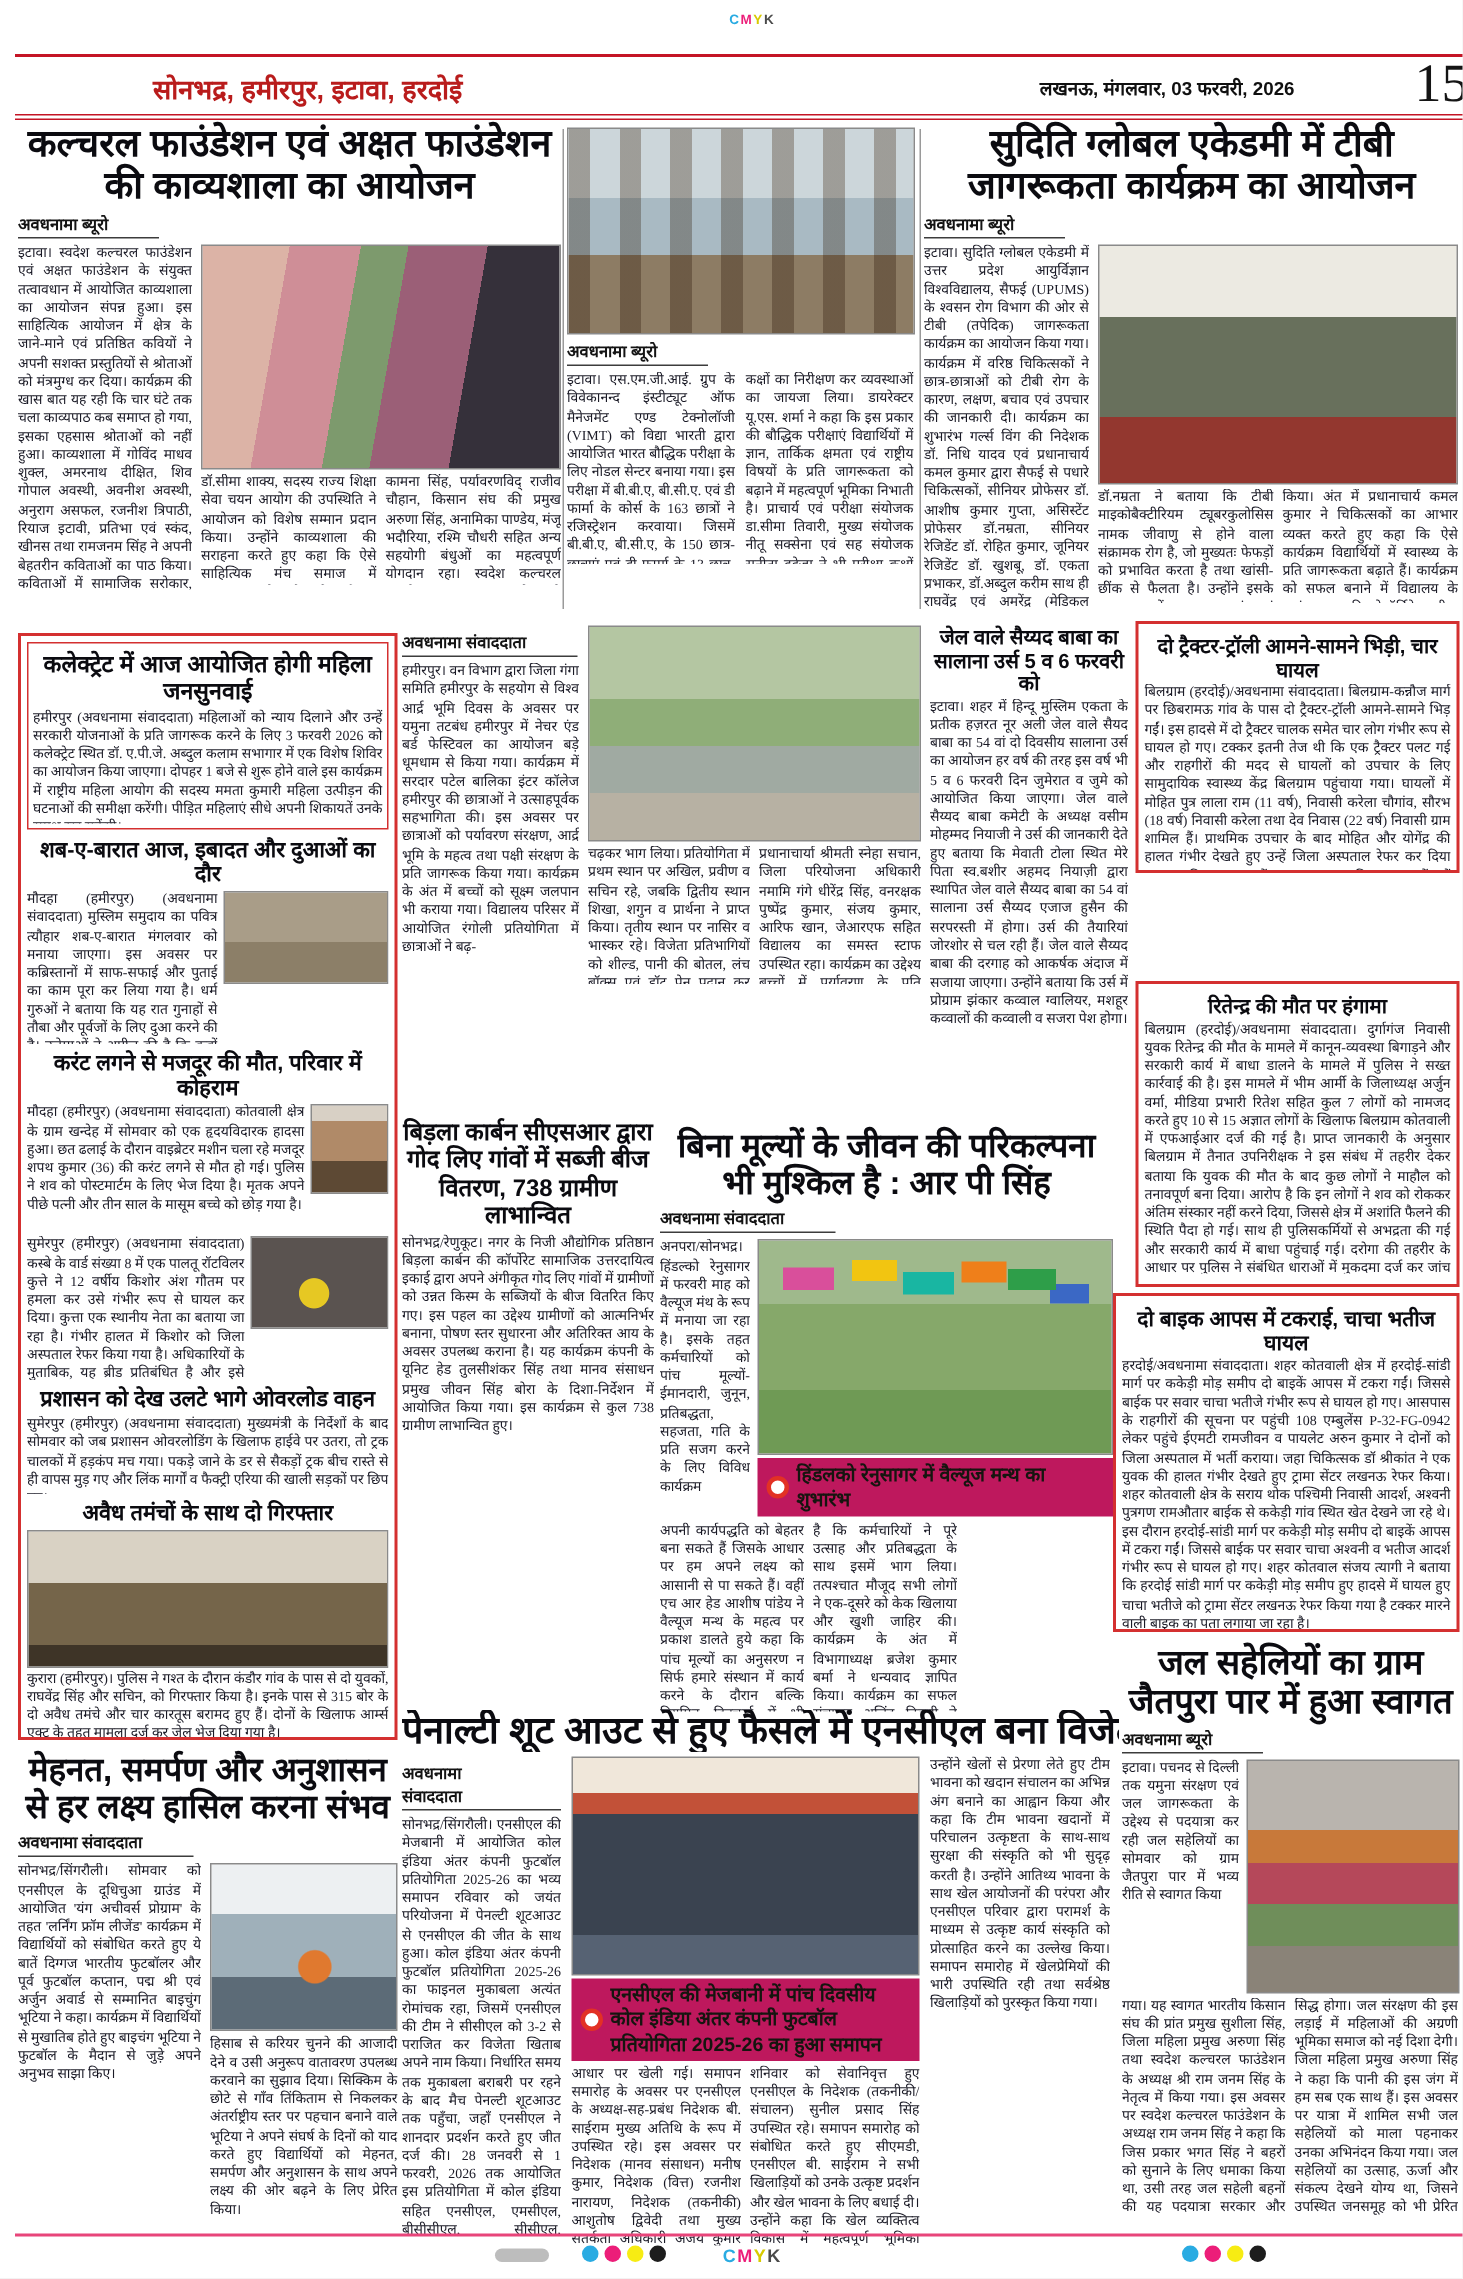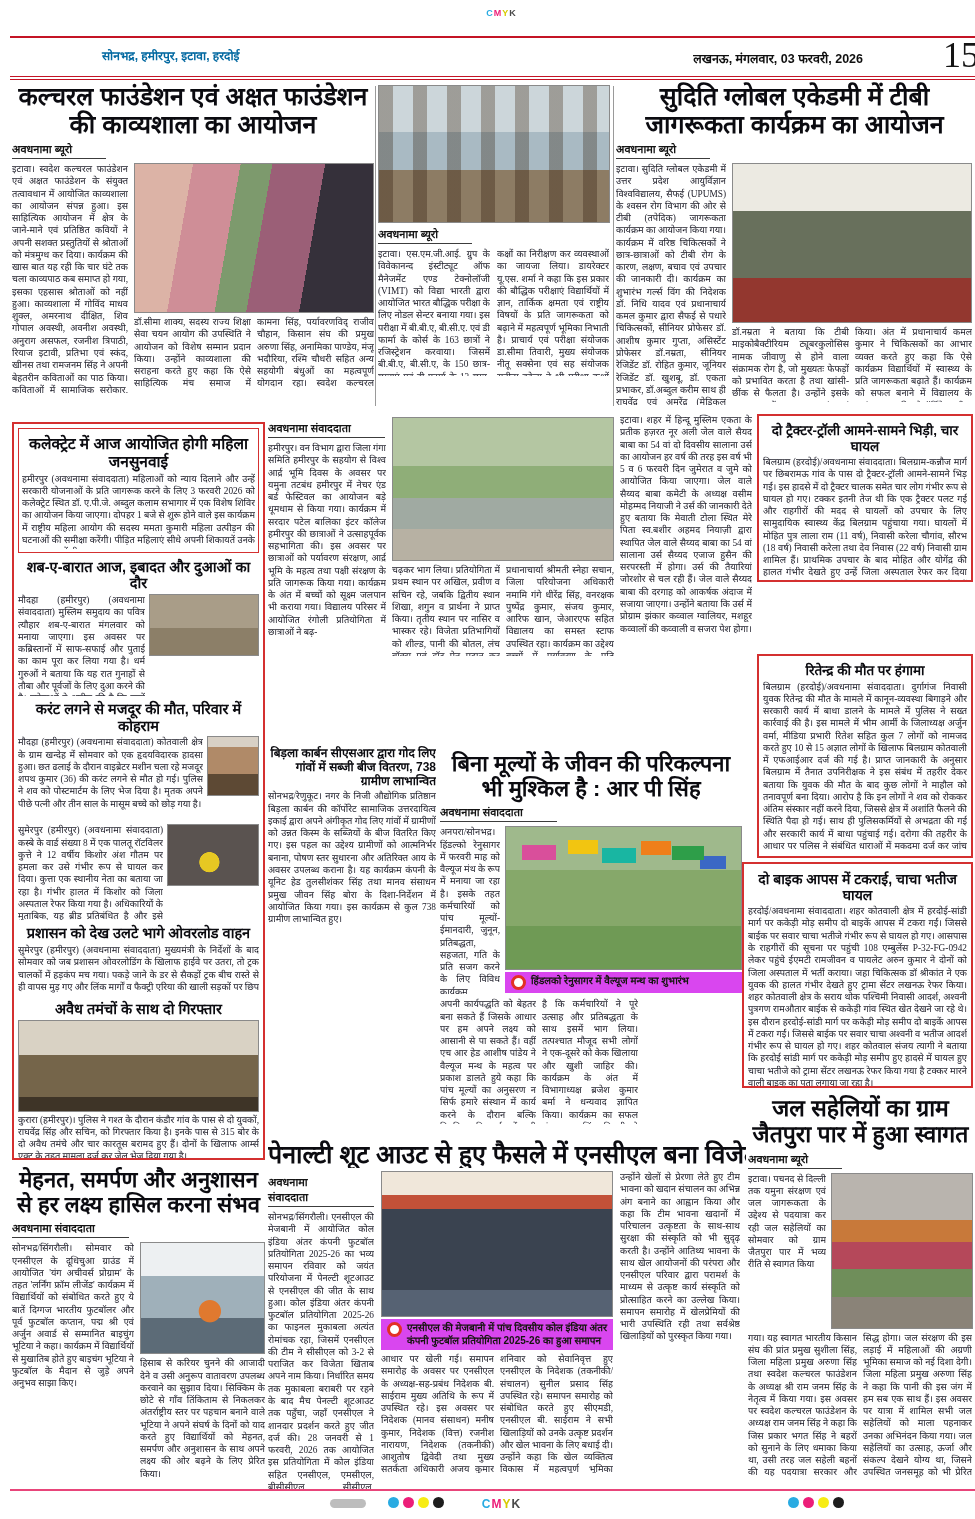--- a/index.html
+++ b/index.html
@@ -7,22 +7,22 @@
         font-family:"Liberation Serif",serif;overflow:hidden;padding-left:28px;}
   .abs{position:absolute;}
   .tx{font-size:9.3px;line-height:1.32;text-align:justify;color:#1a1a26;overflow:hidden;}
   .hl{font-family:"Liberation Sans",sans-serif;font-weight:bold;text-align:center;color:#0b0b10;line-height:1.12;}
   .byline{font-family:"Liberation Sans",sans-serif;font-weight:bold;font-size:11px;color:#141414;
           border-bottom:1.5px solid #3c3c3c;display:inline-block;padding:1px 34px 2px 0;margin:2px 0 4px 0;}
   .photo{border:1px solid #8a8a8a;box-sizing:border-box;}
   .redbox{border:2px solid #d43030;box-sizing:border-box;background:#fff;}
   .bh{font-family:"Liberation Sans",sans-serif;font-weight:bold;text-align:center;
       font-size:14.5px;line-height:1.15;color:#0b0b10;margin:3px 0 2px 0;}
-  .ycap{display:flex;gap:5px;align-items:flex-start;background:#d946ef;
-        font-family:"Liberation Sans",sans-serif;font-weight:bold;font-size:10px;line-height:1.25;
+  .ycap{display:flex;gap:5px;align-items:center;background:#be185d;
+        font-family:"Liberation Sans",sans-serif;font-weight:bold;font-size:13px;line-height:1.25;
         padding:3px 6px;color:#15150f;box-sizing:border-box;}
   .dotred{flex:0 0 auto;width:9px;height:9px;border-radius:50%;background:#fff;border:3px solid #e23125;}
   .vr{position:absolute;width:1px;background:#9a9a9a;}
   .cmyk{font-family:"Liberation Sans",sans-serif;font-weight:bold;letter-spacing:1px;}
   .c-c{color:#29abe2}.c-m{color:#ec1e79}.c-y{color:#d8ca00}.c-k{color:#4a4a4a}
   .dots{display:flex;gap:4px;}
   .dots i{width:11px;height:11px;border-radius:50%;display:block;}
   .d1{background:#29abe2}.d2{background:#ec1e79}.d3{background:#f7ec13}.d4{background:#1d1d1d}
   
   .p-kavya{background:linear-gradient(100deg,#dcb3a6 0 22%,#cf8e97 22% 40%,#7d9a6d 40% 52%,#9b5f77 52% 72%,#35303a 72% 100%);}
@@ -49,21 +49,21 @@
 </head>
 <body>
 
 <div class="page">
 
   <div class="abs cmyk" style="top:8px;left:0;right:0;text-align:center;font-size:9px;">
     <span class="c-c">C</span><span class="c-m">M</span><span class="c-y">Y</span><span class="c-k">K</span>
   </div>
 
   <div class="abs" style="top:36px;left:10px;right:10px;height:38px;border-top:2px solid #c41425;border-bottom:4px double #c41425;">
-    <div class="abs" style="left:92px;top:9px;font-family:'Liberation Sans',sans-serif;font-weight:bold;font-size:12px;color:#0369a1;">सोनभद्र, हमीरपुर, इटावा, हरदोई</div>
+    <div class="abs" style="left:92px;top:9px;font-family:'Liberation Sans',sans-serif;font-weight:bold;font-size:18px;color:#b91c1c;">सोनभद्र, हमीरपुर, इटावा, हरदोई</div>
     <div class="abs" style="right:130px;top:12px;font-family:'Liberation Sans',sans-serif;font-weight:bold;font-size:12.5px;color:#101010;">लखनऊ, मंगलवार, 03 फरवरी, 2026</div>
     <div class="abs" style="right:14px;top:-4px;font-family:'Liberation Serif',serif;font-size:36px;color:#141414;">15</div>
   </div>
 
   <div class="vr" style="left:375px;top:86px;height:320px;"></div>
   <div class="vr" style="left:613px;top:86px;height:320px;"></div>
 
   <div class="abs" style="left:12px;top:82px;width:362px;height:330px;">
     <div class="hl" style="font-size:25px;">कल्चरल फाउंडेशन एवं अक्षत फाउंडेशन की काव्यशाला का आयोजन</div>
     <div><span class="byline">अवधनामा ब्यूरो</span></div>
@@ -150,21 +150,21 @@
         <div class="photo p-field" style="width:222px;height:144px;"></div>
         <div style="display:flex;gap:6px;margin-top:3px;">
           <div class="tx" style="width:108px;height:92px;">चढ़कर भाग लिया। प्रतियोगिता में प्रथम स्थान पर अखिल, प्रवीण व सचिन रहे, जबकि द्वितीय स्थान शिखा, शगुन व प्रार्थना ने प्राप्त किया। तृतीय स्थान पर नासिर व भास्कर रहे। विजेता प्रतिभागियों को शील्ड, पानी की बोतल, लंच बॉक्स एवं डॉट पेन प्रदान कर सम्मानित किया गया। कार्यक्रम में</div>
           <div class="tx" style="width:108px;height:92px;">प्रधानाचार्या श्रीमती स्नेहा सचान, जिला परियोजना अधिकारी नमामि गंगे धीरेंद्र सिंह, वनरक्षक पुष्पेंद्र कुमार, संजय कुमार, आरिफ खान, जेआरएफ सहित विद्यालय का समस्त स्टाफ उपस्थित रहा। कार्यक्रम का उद्देश्य बच्चों में पर्यावरण के प्रति जागरूकता बढ़ाना रहा।</div>
         </div>
       </div>
     </div>
   </div>
 
   <div class="abs" style="left:268px;top:744px;width:168px;height:396px;overflow:hidden;">
-    <div class="bh" style="font-size:12px;text-align:right;">बिड़ला कार्बन सीएसआर द्वारा गोद लिए गांवों में सब्जी बीज वितरण, 738 ग्रामीण लाभान्वित</div>
+    <div class="bh" style="font-size:16px;">बिड़ला कार्बन सीएसआर द्वारा गोद लिए गांवों में सब्जी बीज वितरण, 738 ग्रामीण लाभान्वित</div>
     <div class="tx" style="height:320px;">सोनभद्र/रेणुकूट। नगर के निजी औद्योगिक प्रतिष्ठान बिड़ला कार्बन की कॉर्पोरेट सामाजिक उत्तरदायित्व इकाई द्वारा अपने अंगीकृत गोद लिए गांवों में ग्रामीणों को उन्नत किस्म के सब्जियों के बीज वितरित किए गए। इस पहल का उद्देश्य ग्रामीणों को आत्मनिर्भर बनाना, पोषण स्तर सुधारना और अतिरिक्त आय के अवसर उपलब्ध कराना है। यह कार्यक्रम कंपनी के यूनिट हेड तुलसीशंकर सिंह तथा मानव संसाधन प्रमुख जीवन सिंह बोरा के दिशा-निर्देशन में आयोजित किया गया। इस कार्यक्रम से कुल 738 ग्रामीण लाभान्वित हुए।</div>
   </div>
 
   <div class="abs" style="left:440px;top:752px;width:302px;height:388px;">
     <div class="hl" style="font-size:22px;">बिना मूल्यों के जीवन की परिकल्पना भी मुश्किल है : आर पी सिंह</div>
     <div><span class="byline">अवधनामा संवाददाता</span></div>
     <div style="display:flex;gap:5px;">
       <div class="tx" style="width:60px;height:168px;">अनपरा/सोनभद्र। हिंडल्को रेनुसागर में फरवरी माह को वैल्यूज मंथ के रूप में मनाया जा रहा है। इसके तहत कर्मचारियों को पांच मूल्यों- ईमानदारी, जुनून, प्रतिबद्धता, सहजता, गति के प्रति सजग करने के लिए विविध कार्यक्रम आयोजित की जाती है। हिंडलको रेनुसागर के आवासीय परिसर स्थित आदित्य बिड़ला इंटरमीडिएट कॉलेज के प्रांगण में आयोजित वैल्यूज मन्थ का शुभारंभ रेनुसागर के यूनिट हेड आर पी सिंह, एच आर हेड आशीष पांडेय एवं विभाग हेड मनीष द्वारा किया गया।</div>
       <div style="width:237px;">
         <div class="photo p-values" style="width:237px;height:144px;"></div>
@@ -174,20 +174,21 @@
         </div>
       </div>
     </div>
     <div style="display:flex;gap:6px;margin-top:4px;">
       <div class="tx" style="width:96px;height:126px;">अपनी कार्यपद्धति को बेहतर बना सकते हैं जिसके आधार पर हम अपने लक्ष्य को आसानी से पा सकते हैं। वहीं एच आर हेड आशीष पांडेय ने वैल्यूज मन्थ के महत्व पर प्रकाश डालते हुये कहा कि पांच मूल्यों का अनुसरण न सिर्फ हमारे संस्थान में कार्य करने के दौरान बल्कि नियमित दिनचर्या में भी महत्वपूर्ण है। वैल्यूज़ मंथ के दौरान आयोजित विविध गतिविधियों, क्विज प्रतियोगिता, संवाद सत्रों और सहभागिता-आधारित कार्यक्रमों ने यह सिद्ध किया है कि हिंडल्को रेनुसागर में कार्यसंस्कृति सशक्त, सुरक्षित और सहयोगपूर्ण है। यह अत्यंत सराहनीय</div>
       <div class="tx" style="width:96px;height:126px;">है कि कर्मचारियों ने पूरे उत्साह और प्रतिबद्धता के साथ इसमें भाग लिया। तत्पश्चात मौजूद सभी लोगों ने एक-दूसरे को केक खिलाया और खुशी जाहिर की। कार्यक्रम के अंत में विभागाध्यक्ष ब्रजेश कुमार बर्मा ने धन्यवाद ज्ञापित किया। कार्यक्रम का सफल संचालन अलिंद तिवारी ने किया। कार्यक्रम को सफल बनाने में ईआर हेड मृदुल भारद्वाज, ब्रजेश</div>
     </div>
   </div>
 
   <div class="abs" style="left:620px;top:414px;width:132px;height:334px;overflow:hidden;">
+    <div class="bh" style="font-size:13.5px;">जेल वाले सैय्यद बाबा का सालाना उर्स 5 व 6 फरवरी को</div>
     <div class="tx" style="height:288px;">इटावा। शहर में हिन्दू मुस्लिम एकता के प्रतीक हज़रत नूर अली जेल वाले सैयद बाबा का 54 वां दो दिवसीय सालाना उर्स का आयोजन हर वर्ष की तरह इस वर्ष भी 5 व 6 फरवरी दिन जुमेरात व जुमे को आयोजित किया जाएगा। जेल वाले सैय्यद बाबा कमेटी के अध्यक्ष वसीम मोहम्मद नियाजी ने उर्स की जानकारी देते हुए बताया कि मेवाती टोला स्थित मेरे पिता स्व.बशीर अहमद नियाज़ी द्वारा स्थापित जेल वाले सैय्यद बाबा का 54 वां सालाना उर्स सैय्यद एजाज हुसैन की सरपरस्ती में होगा। उर्स की तैयारियां जोरशोर से चल रही हैं। जेल वाले सैय्यद बाबा की दरगाह को आकर्षक अंदाज में सजाया जाएगा। उन्होंने बताया कि उर्स में प्रोग्राम झंकार कव्वाल ग्वालियर, मशहूर कव्वालों की कव्वाली व सजरा पेश होगा।</div>
   </div>
 
   <div class="abs redbox" style="left:757px;top:414px;width:216px;height:168px;padding:4px;overflow:hidden;">
     <div class="bh" style="font-size:13.5px;">दो ट्रैक्टर-ट्रॉली आमने-सामने भिड़ी, चार घायल</div>
     <div class="tx" style="height:198px;">बिलग्राम (हरदोई)/अवधनामा संवाददाता। बिलग्राम-कन्नौज मार्ग पर छिबरामऊ गांव के पास दो ट्रैक्टर-ट्रॉली आमने-सामने भिड़ गईं। इस हादसे में दो ट्रैक्टर चालक समेत चार लोग गंभीर रूप से घायल हो गए। टक्कर इतनी तेज थी कि एक ट्रैक्टर पलट गई और राहगीरों की मदद से घायलों को उपचार के लिए सामुदायिक स्वास्थ्य केंद्र बिलग्राम पहुंचाया गया। घायलों में मोहित पुत्र लाला राम (11 वर्ष), निवासी करेला चौगांव, सौरभ (18 वर्ष) निवासी करेला तथा देव निवास (22 वर्ष) निवासी ग्राम शामिल हैं। प्राथमिक उपचार के बाद मोहित और योगेंद्र की हालत गंभीर देखते हुए उन्हें जिला अस्पताल रेफर कर दिया गया, जबकि अन्य घायलों का इलाज सामुदायिक स्वास्थ्य केंद्र में किया गया। बताया गया कि ग्रामीण ट्रैक्टर-ट्रॉली में सवार होकर पूजा-विसर्जन के लिए जा रहे थे, तभी दूसरे ट्रैक्टर-ट्रॉली से छिबरामऊ गांव के पास भिड़ंत हो गई। सूचना पर पुलिस भी मौके पर पहुंची। घटना के कारणों की जांच की जा रही है।</div>
   </div>
   <div class="abs redbox" style="left:757px;top:654px;width:216px;height:204px;padding:4px;overflow:hidden;">
     <div class="bh" style="font-size:13.5px;">रितेन्द्र की मौत पर हंगामा</div>
     <div class="tx" style="height:168px;">बिलग्राम (हरदोई)/अवधनामा संवाददाता। दुर्गागंज निवासी युवक रितेन्द्र की मौत के मामले में कानून-व्यवस्था बिगाड़ने और सरकारी कार्य में बाधा डालने के मामले में पुलिस ने सख्त कार्रवाई की है। इस मामले में भीम आर्मी के जिलाध्यक्ष अर्जुन वर्मा, मीडिया प्रभारी रितेश सहित कुल 7 लोगों को नामजद करते हुए 10 से 15 अज्ञात लोगों के खिलाफ बिलग्राम कोतवाली में एफआईआर दर्ज की गई है। प्राप्त जानकारी के अनुसार बिलग्राम में तैनात उपनिरीक्षक ने इस संबंध में तहरीर देकर बताया कि युवक की मौत के बाद कुछ लोगों ने माहौल को तनावपूर्ण बना दिया। आरोप है कि इन लोगों ने शव को रोककर अंतिम संस्कार नहीं करने दिया, जिससे क्षेत्र में अशांति फैलने की स्थिति पैदा हो गई। साथ ही पुलिसकर्मियों से अभद्रता की गई और सरकारी कार्य में बाधा पहुंचाई गई। दरोगा की तहरीर के आधार पर पुलिस ने संबंधित धाराओं में मुकदमा दर्ज कर जांच शुरू कर दी है। पुलिस का कहना है कि कानून-व्यवस्था से खिलवाड़ करने वालों को किसी भी सूरत में बख्शा नहीं जाएगा। मामले की जांच की जा रही है और वीडियो फुटेज व प्रत्यक्षदर्शियों के बयान के आधार पर अन्य आरोपियों की पहचान कर कार्रवाई की जाएगी।</div>

